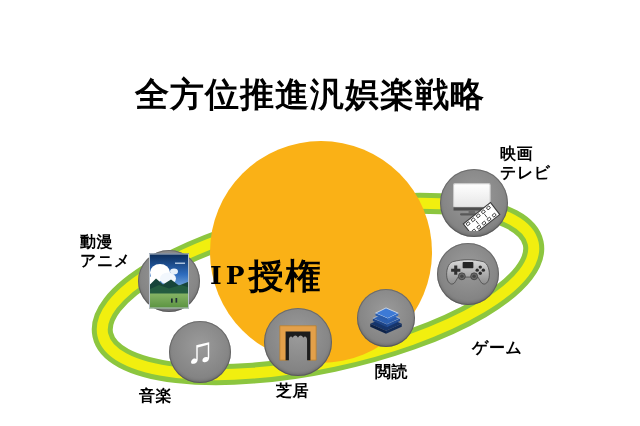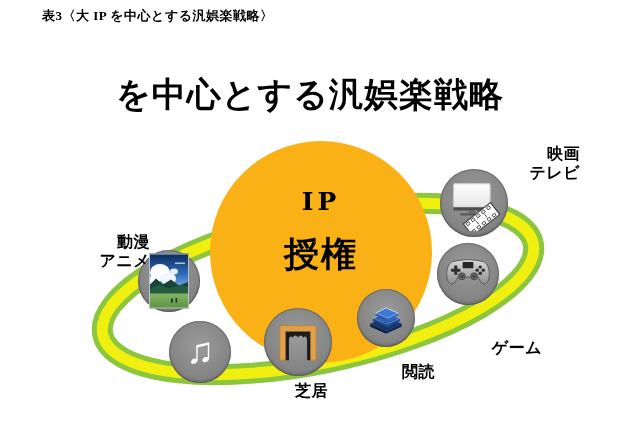--- a/index.html
+++ b/index.html
@@ -14,56 +14,55 @@
   .main-title{
     position:absolute;left:0;right:20px;top:72px;text-align:center;
     font-weight:bold;font-size:34px;letter-spacing:1px;
   }
   .ring-svg{position:absolute;left:0;top:0;z-index:0;}
   .ring-green{fill:none;stroke:var(--ring-green,#8CC63F);stroke-width:21;}
   .ring-yellow{fill:none;stroke:var(--ring-yellow,#F1EF0F);stroke-width:11;}
   .hub{
     position:absolute;left:210px;top:141px;width:222px;height:222px;border-radius:50%;
     background:var(--hub-orange,#FAB116);z-index:1;
-    display:flex;flex-direction:column;align-items:center;justify-content:flex-start;
-    padding-top:46px;box-sizing:border-box;gap:12px;
+    display:flex;flex-direction:row;align-items:center;justify-content:flex-start;
+    padding-top:46px;box-sizing:border-box;
   }
   .hub-ip{font-family:"DejaVu Serif",serif;font-weight:bold;font-size:25px;letter-spacing:4px;}
   .hub-license{font-weight:bold;font-size:35px;letter-spacing:2px;margin-top:3px;}
   .node{
     position:absolute;border-radius:50%;z-index:2;
     background:radial-gradient(circle at 50% 40%, #9b9b9b, #838383 68%, #757575 100%);
     box-shadow:inset 0 -2px 3px rgba(0,0,0,0.18), inset 0 0 0 1px rgba(85,85,85,0.55);
     display:flex;align-items:center;justify-content:center;
   }
   .node-movie-tv{left:440px;top:169px;width:68px;height:68px;}
   .node-game{left:437px;top:243px;width:62px;height:62px;}
   .node-reading{left:357px;top:289px;width:58px;height:58px;}
   .node-theater{left:264px;top:308px;width:68px;height:68px;}
   .node-music{left:169px;top:321px;width:62px;height:62px;}
   .node-anime{left:138px;top:250px;width:62px;height:62px;}
   .label{
     position:absolute;z-index:3;font-weight:bold;font-size:16px;line-height:19px;
-    text-align:right;letter-spacing:0.5px;white-space:nowrap;
+    text-align:left;letter-spacing:0.5px;white-space:nowrap;
   }
   .label-movie-tv{left:500px;top:144px;width:80px;}
   .label-game{left:472px;top:314px;width:70px;margin-top:24px;}
   .label-reading{left:375px;top:362px;width:60px;}
-  .label-theater{left:268px;top:381px;width:60px;}
+  .label-theater{left:276px;top:381px;width:60px;}
   .label-music{left:139px;top:386px;width:60px;}
   .label-anime{left:80px;top:232px;width:70px;}
   .music-glyph{color:#ffffff;font-size:37px;line-height:1;transform:translateY(-2px);}
 </style>
 </head>
 <body>
 
 <div class="page">
 
-  <div class="caption">表3〈大 IP を中心とする汎娯楽戦略〉</div>
-  <div class="main-title">を中心とする汎娯楽戦略</div>
+  <div class="main-title">全方位推進汎娯楽戦略</div>
 
   <svg class="ring-svg" width="640" height="426" viewBox="0 0 640 426">
     <ellipse class="ring-green" cx="318" cy="289" rx="220" ry="74" transform="rotate(-12 318 289)"></ellipse>
     <ellipse class="ring-yellow" cx="318" cy="289" rx="220" ry="74" transform="rotate(-12 318 289)"></ellipse>
   </svg>
 
   <div class="hub">
     <div class="hub-ip">IP</div>
     <div class="hub-license">授権</div>
   </div>
@@ -146,20 +145,21 @@
     <svg width="46" height="42" viewBox="0 0 48 44">
       <path d="M5,5 H43 V41 H35 V13 H13 V41 H5 Z" fill="#E3A04A" stroke="#B97F2E" stroke-width="0.8"></path>
       <path d="M11,11 H37 V41 H33.5 V20 C33.5,16 31,15 29.5,17.5 C28,14.5 25.5,14.5 24,17.5 C22.5,14.5 20,14.5 18.5,17.5 C17,15 14.5,16 14.5,20 V41 H11 Z" fill="#1c1c1c"></path>
     </svg>
   </div>
   <div class="label label-theater">芝居</div>
 
   <div class="node node-music">
     <span class="music-glyph">♫</span>
   </div>
+  <div class="label label-music">音楽</div>
 
   <div class="node node-anime">
     <svg width="40" height="56" viewBox="0 0 40 55">
       <defs>
         <linearGradient id="skyg" x1="0" y1="0" x2="0" y2="1">
           <stop offset="0" stop-color="#0b2b57"></stop>
             <stop offset="0.55" stop-color="#2e6cbe"></stop>
             <stop offset="1" stop-color="#8fbce8"></stop>
         </linearGradient>
         <linearGradient id="fieldg" x1="0" y1="0" x2="0" y2="1">

